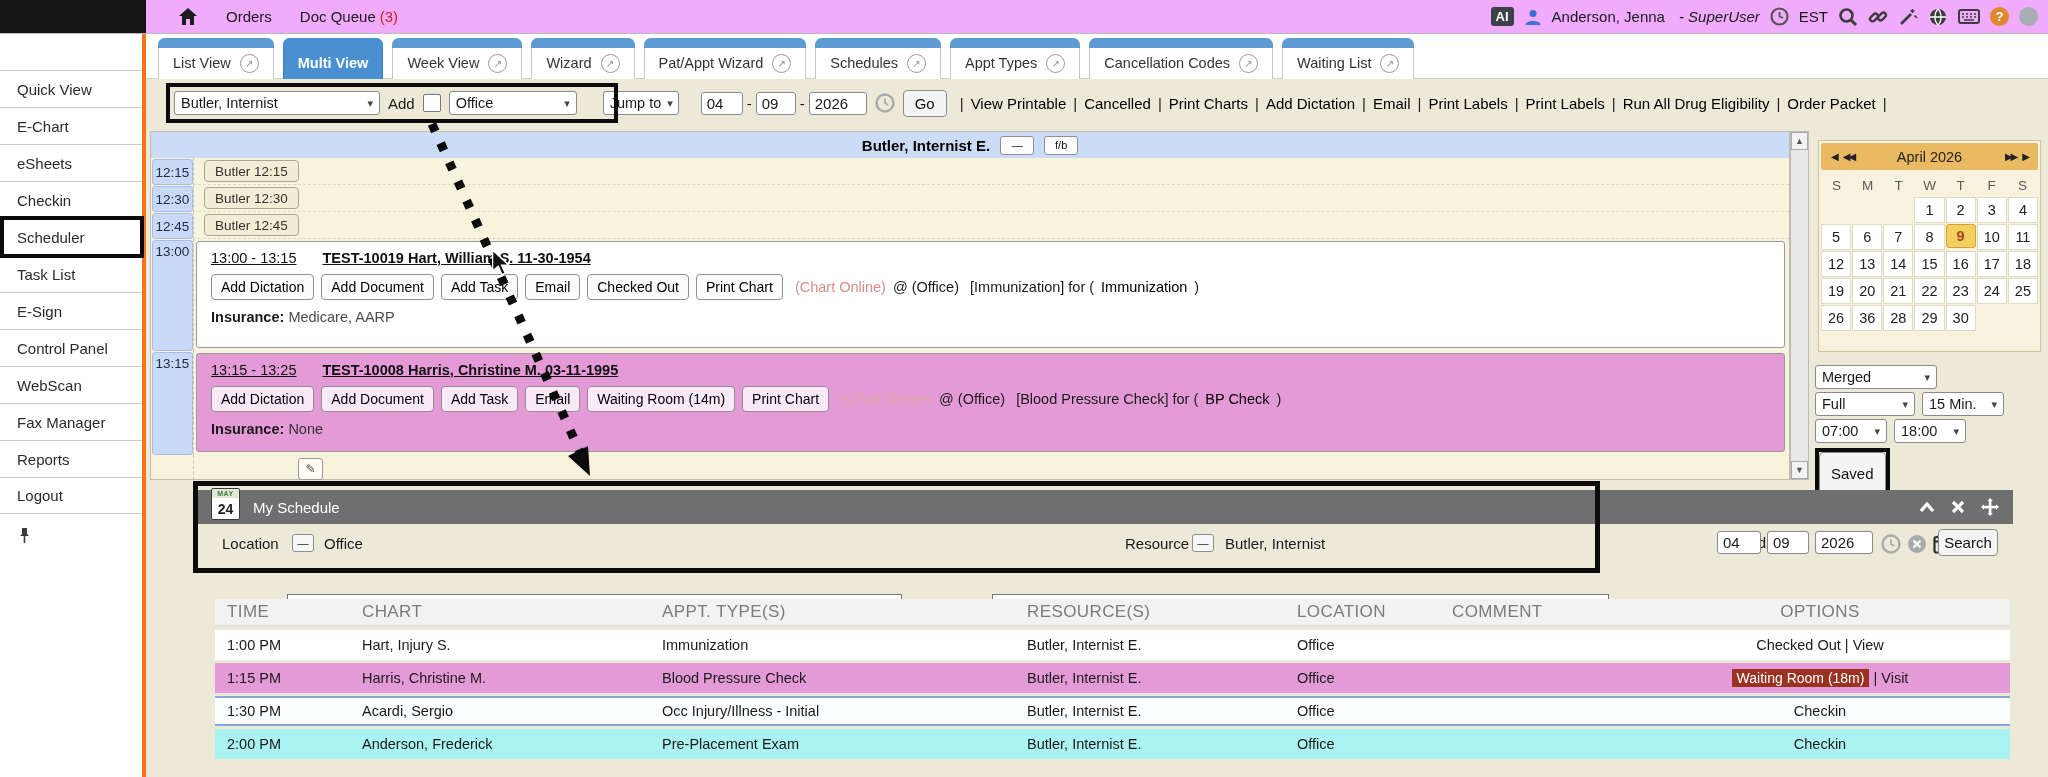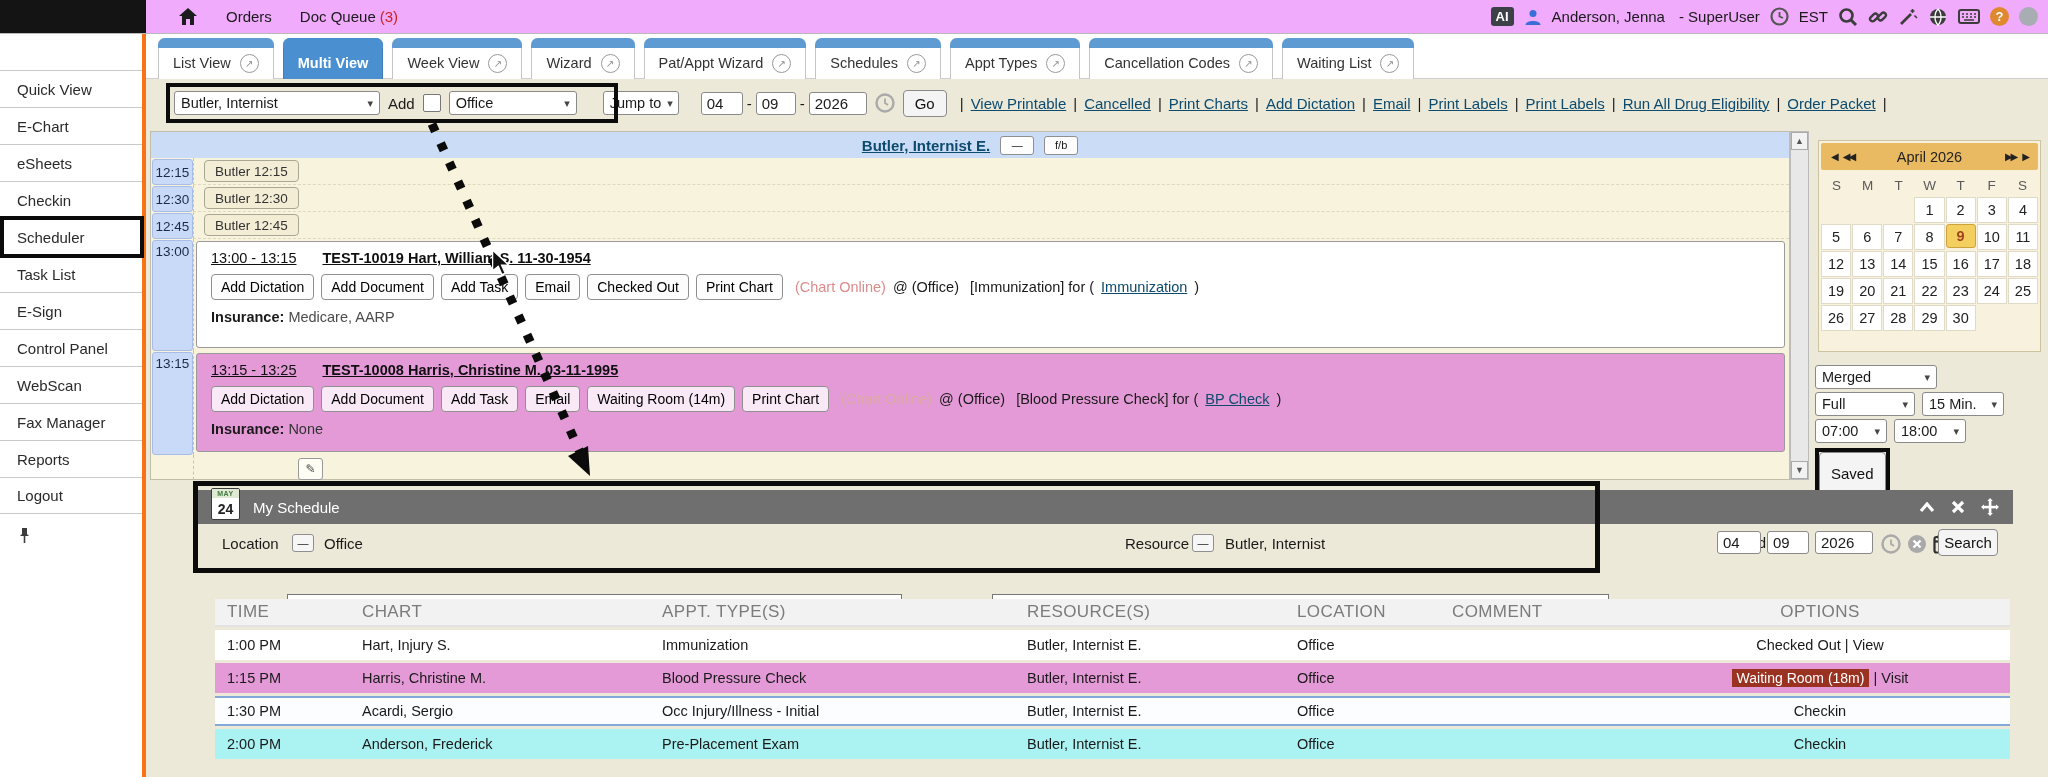--- a/index.html
+++ b/index.html
@@ -4,21 +4,21 @@
 <style>
   html,body{margin:0;padding:0;background:#fff}
   #app{position:relative;width:2048px;height:777px;background:#fff;font-family:"Liberation Sans",sans-serif;color:#1a1a1a;overflow:hidden}
   
   #topbar{position:absolute;left:0;top:0;width:2048px;height:34px;background:#f0abfc;border-bottom:1px solid #b9b9b9;box-sizing:border-box}
   #topbar-black{position:absolute;left:0;top:0;width:146px;height:33px;background:#141414}
   #topbar-left{position:absolute;left:178px;top:0;height:33px;display:flex;align-items:center;gap:28px;font-size:15px}
   #doc-queue .cnt{color:#cc2222;margin-left:4px}
   #topbar-right{position:absolute;right:10px;top:0;height:33px;display:flex;align-items:center;gap:10px;font-size:15px}
   .ai-badge{background:#3c4148;color:#fff;font-weight:bold;font-size:13px;padding:2px 5px;border-radius:3px}
-  .role{margin-left:4px}
+  .role{font-style:italic;margin-left:4px}
   .icn{display:inline-flex;align-items:center;justify-content:center;cursor:pointer}
   .qmark{width:19px;height:19px;border-radius:50%;background:#e0882e;color:#fff;font-weight:bold;font-size:13px;display:flex;align-items:center;justify-content:center;cursor:pointer}
   .avatar{width:19px;height:19px;border-radius:50%;background:#a7adb3}
   
   #tabbar{position:absolute;left:146px;top:34px;width:1902px;height:45px;background:#fff;border-bottom:1px solid #cfcfcf;box-sizing:border-box}
   #tab-list{display:flex;align-items:flex-end;gap:9px;padding-left:12px;height:45px}
   .tab{height:41px;border:1px solid #c5c5c5;border-bottom:none;border-radius:7px 7px 0 0;background:#fff;display:flex;align-items:center;gap:9px;padding:8px 14px 0 14px;position:relative;box-sizing:border-box;font-size:14.5px;color:#333;cursor:pointer;white-space:nowrap}
   .tab::before{content:"";position:absolute;left:-1px;top:-1px;right:-1px;height:10px;background:#5e9bd3;border-radius:7px 7px 0 0}
   .tab.active{background:#4a90d0;color:#fff;font-weight:bold;border-color:#3f7fb8}
   .tab.active::before{background:#4a90d0}
@@ -32,21 +32,21 @@
   
   #main-bg{position:absolute;left:146px;top:79px;width:1902px;height:698px;background:#ece9d8}
   
   #toolbar{position:absolute;left:146px;top:82px;width:1902px;height:42px;display:flex;align-items:center;padding-left:28px;box-sizing:border-box;font-size:15px;gap:8px;white-space:nowrap}
   .sel{background:#fff;border:1px solid #8a8a8a;border-radius:3px;height:24px;display:flex;align-items:center;justify-content:space-between;padding:0 6px;font-size:14.5px;cursor:pointer;box-sizing:border-box}
   .sel-arr{color:#444;font-size:11px;margin-left:6px}
   .ti{background:#fff;border:1px solid #8a8a8a;border-radius:3px;height:23px;font-size:15px;padding:0 5px;display:flex;align-items:center;box-sizing:border-box}
   .btn{background:#f4f4f4;border:1px solid #8a8a8a;border-radius:4px;height:27px;padding:0 11px;font-size:15px;display:inline-flex;align-items:center;justify-content:center;cursor:pointer;color:#111;box-sizing:border-box}
   .cb{width:16px;height:16px;border:1px solid #777;background:#fff;border-radius:2px;cursor:pointer}
   #tb-annot{position:absolute;left:166px;top:83px;width:452px;height:40px;border:4px solid #0b0b0b;box-sizing:border-box;pointer-events:none;z-index:6}
-  .lnk{color:#0c4a6e;text-decoration:underline;cursor:pointer}
+  .lnk{color:#000000;cursor:pointer}
   #tb-links{display:flex;gap:7px;margin-left:5px}
   
   #sched{position:absolute;left:150px;top:131px;width:1640px;height:349px;background:#f8f3dc;border:1px solid #c2bda8;box-sizing:border-box;display:flex;flex-direction:column}
   #sched-head{height:26px;background:#cbdcf7;display:flex;align-items:center;justify-content:center;gap:10px;font-size:15px;flex:none}
   #sched-head .res{font-weight:bold}
   .mini-btn{height:19px;min-width:34px;background:#fdfdfd;border:1px solid #8f8f8f;border-radius:3px;font-size:11px;display:inline-flex;align-items:center;justify-content:center;cursor:pointer;box-sizing:border-box}
   .sched-row{display:flex;flex:none}
   .sched-row.slot{height:27px}
   .tcell{width:41px;background:#c9d9f8;border:1px solid #a8bce8;border-radius:3px;margin:1px 0 0 1px;display:flex;justify-content:center;align-items:center;font-size:13.5px;color:#1c2a4a;box-sizing:border-box;flex:none}
   .sched-row.tall .tcell{align-items:flex-start;padding-top:3px}
@@ -463,21 +463,21 @@
         <div class="cal-cell">17</div>
         <div class="cal-cell">18</div>
         <div class="cal-cell">19</div>
         <div class="cal-cell">20</div>
         <div class="cal-cell">21</div>
         <div class="cal-cell">22</div>
         <div class="cal-cell">23</div>
         <div class="cal-cell">24</div>
         <div class="cal-cell">25</div>
         <div class="cal-cell">26</div>
-        <div class="cal-cell">27</div>
+        <div class="cal-cell">36</div>
         <div class="cal-cell">28</div>
         <div class="cal-cell">29</div>
         <div class="cal-cell">30</div>
         <div class="cal-cell empty"></div>
         <div class="cal-cell empty"></div>
       </div>
   </div>
 
   <div id="ctrl">
     <div class="ctrl-row">

